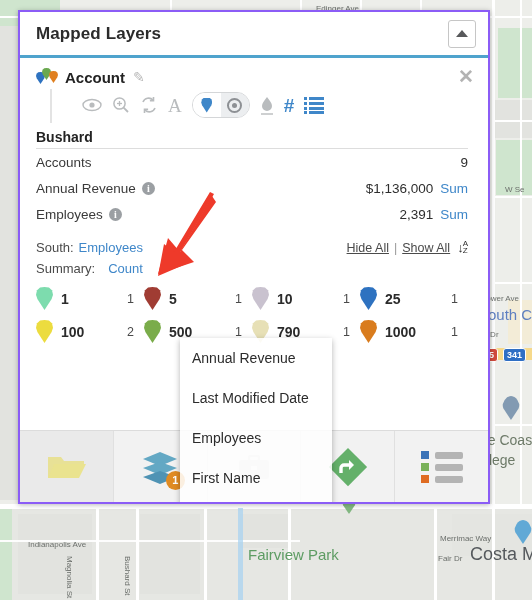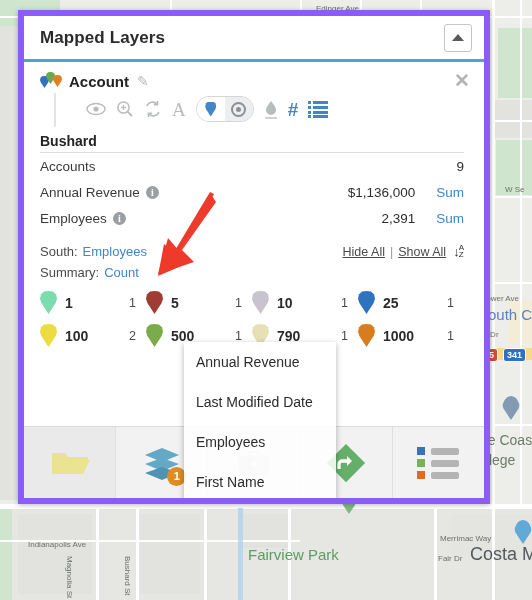--- a/index.html
+++ b/index.html
@@ -55,21 +55,21 @@
     clip-path: polygon(50% 100%, 8% 52%, 0 34%, 6% 14%, 24% 2%, 50% 0, 76% 2%, 94% 14%, 100% 34%, 92% 52%);
     opacity: .85;
   }
 
   
   #panel {
     position: absolute;
     left: 18px; top: 10px;
     width: 472px; height: 494px;
     background: #ffffff;
-    border: 6px solid #8b5cf6;
+    border: 2px solid #8b5cf6;
     box-shadow: 0 1px 5px rgba(0,0,0,.28);
     display: flex; flex-direction: column;
   }
   .panel-head {
     height: 46px; flex: 0 0 46px;
     display: flex; align-items: center;
     padding: 0 12px 0 16px;
     border-bottom: 3px solid #4fa3cd;
     background: #fff;
   }
@@ -150,21 +150,21 @@
     height: 26px;
   }
   .srow .lab { display: flex; align-items: center; }
   .info-i {
     display: inline-block; width: 13px; height: 13px; border-radius: 50%;
     background: #9b9fa3; color: #fff; font-size: 10px; font-weight: bold;
     text-align: center; line-height: 13px; margin-left: 6px;
     font-family: "Liberation Serif", serif;
   }
   .srow .val { margin-left: auto; font-weight: normal; color: #2e2e2e; }
-  .srow .agg { color: #3f87c9; margin-left: 21px; }
+  .srow .agg { color: #3f87c9; margin-left: 7px; }
 
   
   .legend-ctrl {
     display: flex; align-items: center;
     font-size: 13px; color: #4a4a4a;
     height: 21px;
   }
   .lk { color: #3f87c9; }
   .right-ctrl { margin-left: auto; display: flex; align-items: center; font-size: 12.5px; }
   .right-ctrl a { color: #4a4a4a; text-decoration: underline; }
@@ -423,21 +423,21 @@
           <span class="sep">|</span>
           <a>Show All</a>
           <span class="sort-ico">
             ↓<span class="az">A<br>Z</span>
           </span>
         </span>
       </div>
 
       <div class="legend-ctrl">
         <span>Summary:</span>
-        <span class="lk" style="margin-left:5px">Count</span>
+        <span class="lk" style="margin-left:13px">Count</span>
       </div>
 
       <div class="legend-grid">
         <div class="lg-item">
           <span class="lg-pin" style="background:#7ddcae"></span>
           <span class="lg-val">1</span>
           <span class="lg-cnt">1</span>
         </div>
         <div class="lg-item">
           <span class="lg-pin" style="background:#a03c33"></span>

